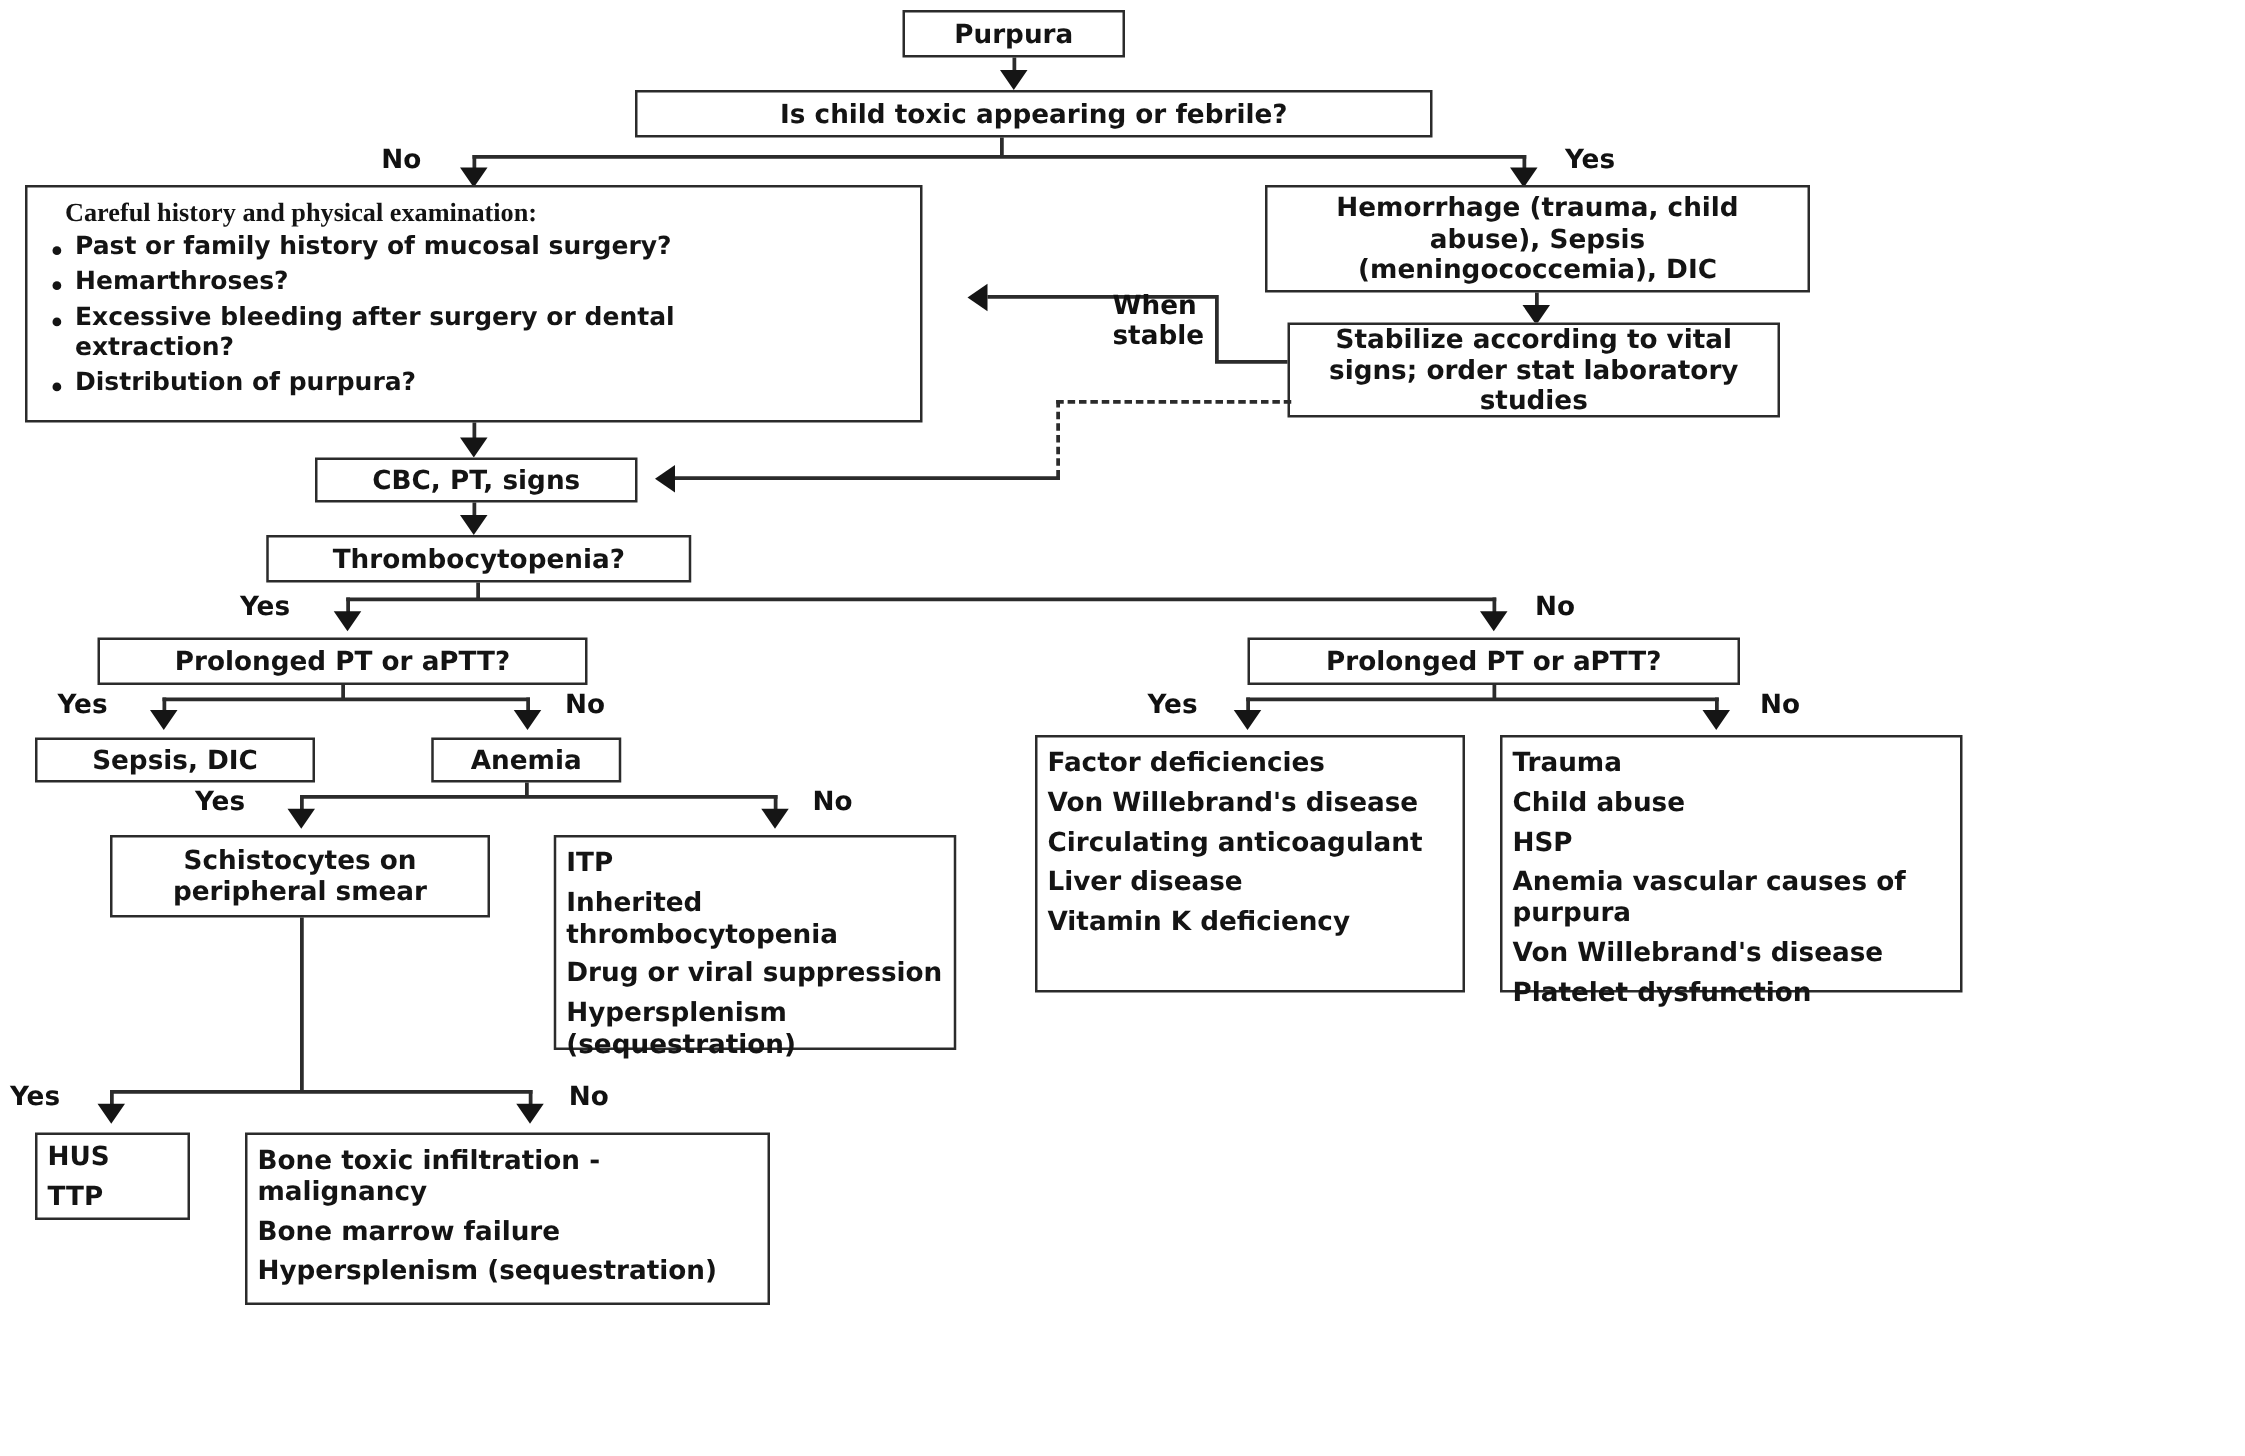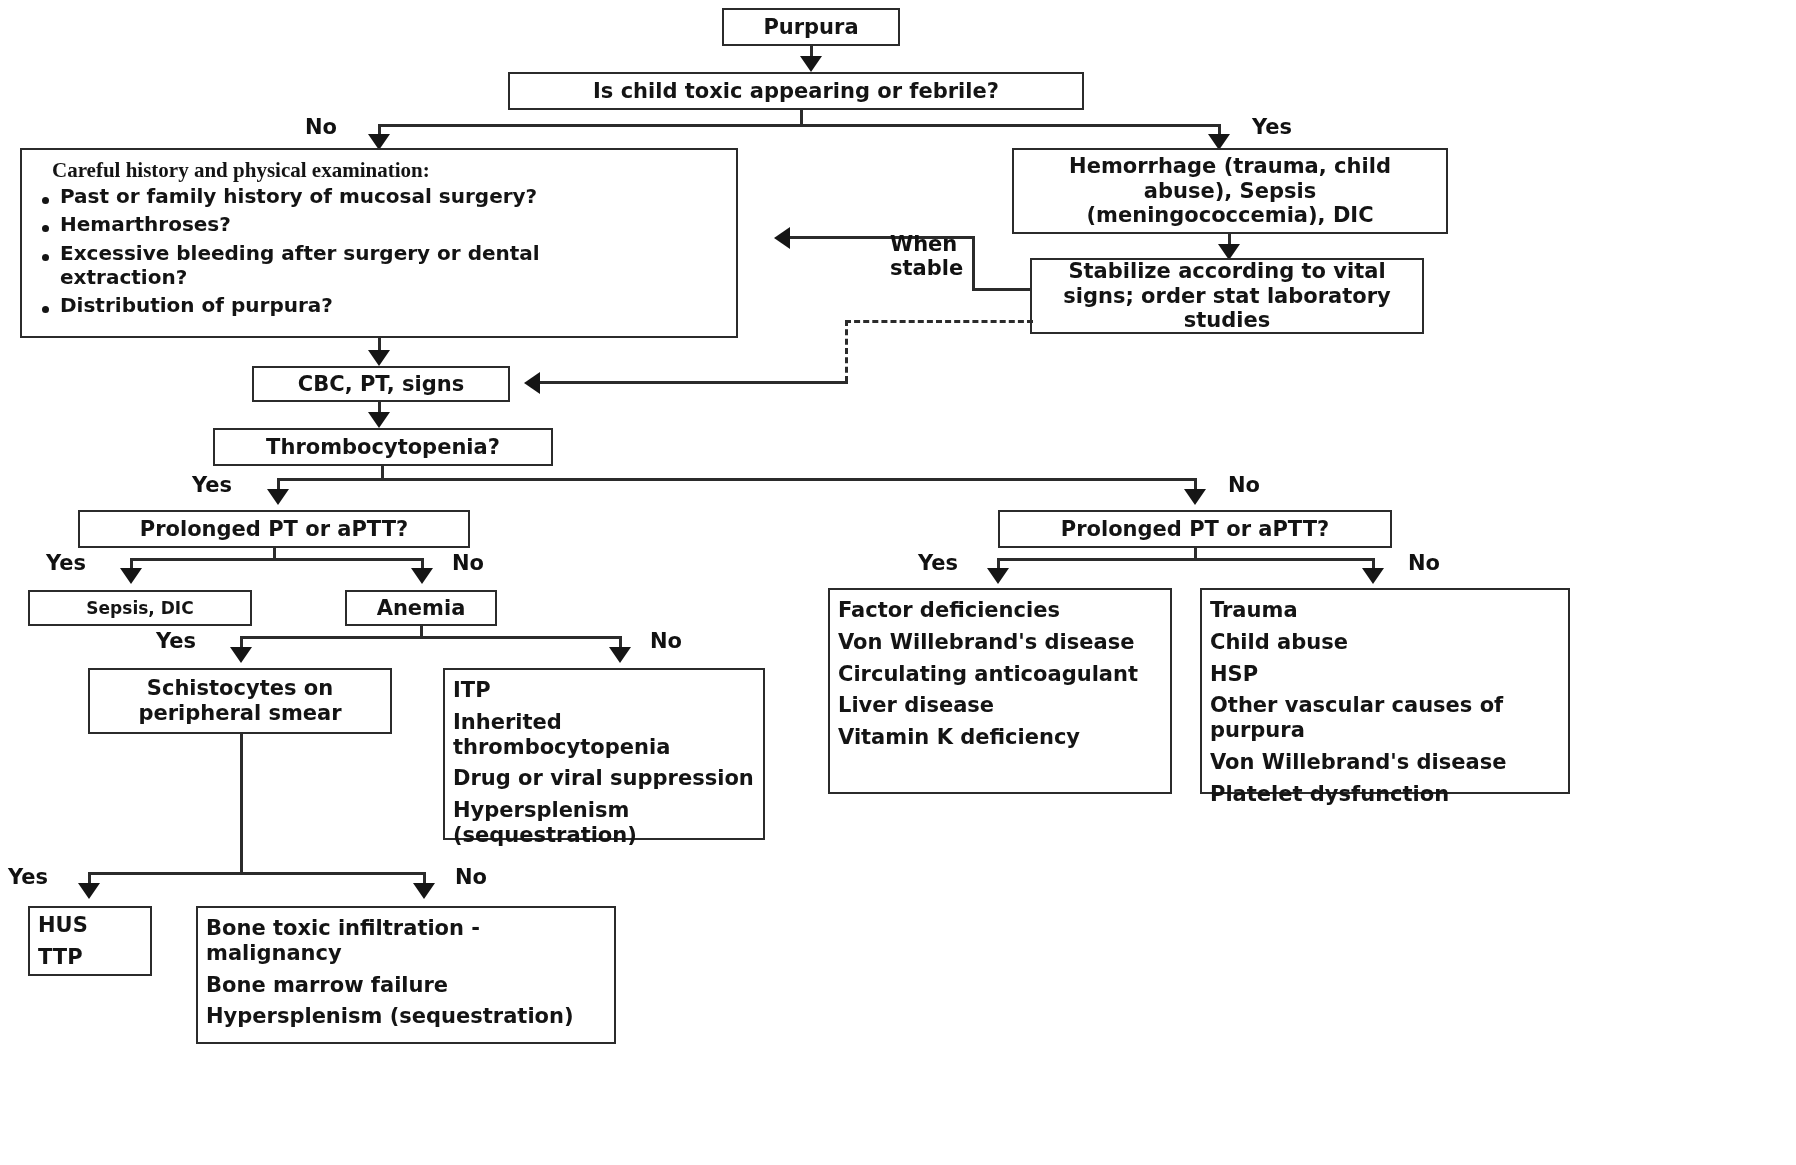--- a/index.html
+++ b/index.html
@@ -95,21 +95,21 @@
 
 <div id="canvas">
 
   <div class="box center" style="left:722px; top:8px; width:178px; height:38px; font-size:21px;">
     <div class="pad">Purpura</div>
   </div>
 
   <div class="ln v" style="left:810px; top:46px; height:20px;"></div>
   <div class="arrow-d" style="left:800px; top:56px;"></div>
 
-  <div class="box center" style="left:508px; top:72px; width:576px; height:38px; font-size:21px;">
+  <div class="box center" style="left:508px; top:72px; width:638px; height:38px; font-size:21px;">
     <div class="pad">Is child toxic appearing or febrile?</div>
   </div>
 
   <div class="ln v" style="left:800px; top:110px; height:16px;"></div>
   <div class="ln h" style="left:378px; top:124px; width:843px;"></div>
 
   <div class="ln v" style="left:378px; top:124px; height:20px;"></div>
   <div class="arrow-d" style="left:368px; top:134px;"></div>
   <div class="lbl" style="left:305px; top:116px; font-size:21px;">No</div>
 
@@ -183,21 +183,21 @@
 
   <div class="ln v" style="left:273px; top:548px; height:12px;"></div>
   <div class="ln h" style="left:130px; top:558px; width:294px;"></div>
   <div class="ln v" style="left:130px; top:558px; height:16px;"></div>
   <div class="arrow-d" style="left:120px; top:568px;"></div>
   <div class="lbl" style="left:46px; top:552px; font-size:21px;">Yes</div>
   <div class="ln v" style="left:421px; top:558px; height:16px;"></div>
   <div class="arrow-d" style="left:411px; top:568px;"></div>
   <div class="lbl" style="left:452px; top:552px; font-size:21px;">No</div>
 
-  <div class="box center" style="left:28px; top:590px; width:224px; height:36px; font-size:17px;">
+  <div class="box center" style="left:28px; top:590px; width:224px; height:36px; font-size:21px;">
     <div class="pad">Sepsis, DIC</div>
   </div>
 
   <div class="box center" style="left:345px; top:590px; width:152px; height:36px; font-size:21px;">
     <div class="pad">Anemia</div>
   </div>
 
   <div class="ln v" style="left:420px; top:626px; height:12px;"></div>
   <div class="ln h" style="left:240px; top:636px; width:382px;"></div>
   <div class="ln v" style="left:240px; top:636px; height:18px;"></div>
@@ -265,19 +265,19 @@
       <div class="listline">Liver disease</div>
       <div class="listline">Vitamin K deficiency</div>
     </div>
   </div>
 
   <div class="box left" style="left:1200px; top:588px; width:370px; height:206px; font-size:21px; justify-content:flex-start;">
     <div class="pad" style="padding-top:8px;">
       <div class="listline">Trauma</div>
       <div class="listline">Child abuse</div>
       <div class="listline">HSP</div>
-      <div class="listline">Other vascular causes of purpura</div>
+      <div class="listline">Anemia vascular causes of purpura</div>
       <div class="listline">Von Willebrand's disease</div>
       <div class="listline">Platelet dysfunction</div>
     </div>
   </div>
 
 </div>
 
 </body></html>

